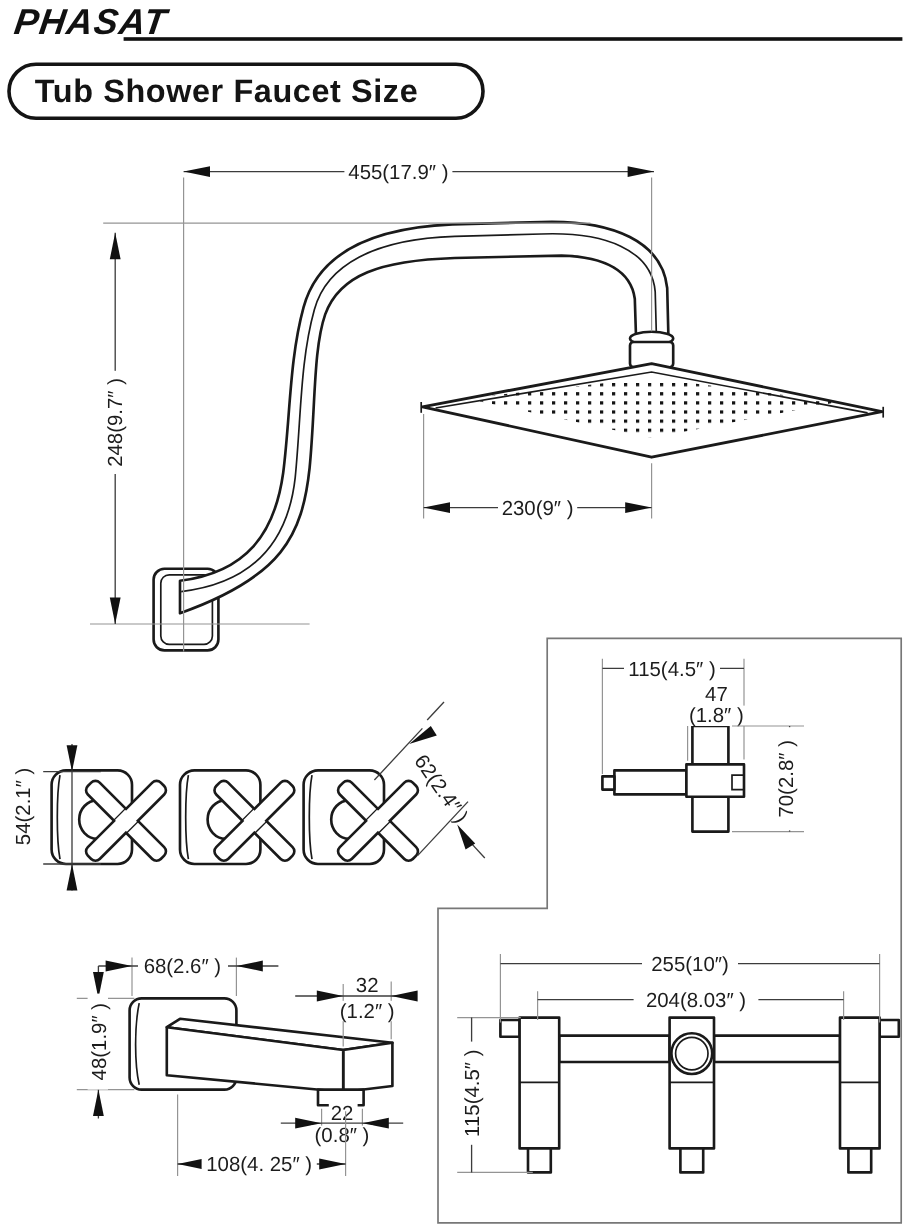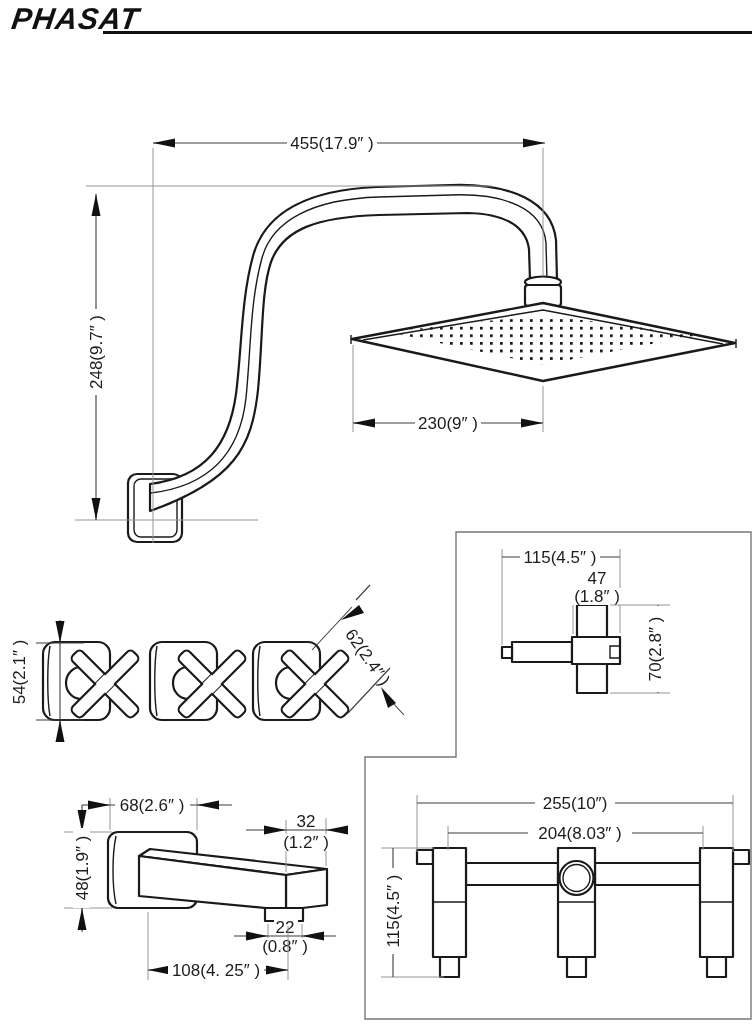--- a/index.html
+++ b/index.html
@@ -24,20 +24,23 @@
   .tbg{fill:#fff;stroke:none;}
   .dt{font-family:"Liberation Sans",sans-serif;font-size:17px;fill:#1c1c1c;}
 </style>
 </head>
 <body>
 
 <div id="stage">
 
   <div id="brand">PHASAT</div>
   <div id="brandline"></div>
+  <div id="titlepill">
+    <span>Tub Shower Faucet Size</span>
+  </div>
 
   <svg width="755" height="1024" viewBox="0 0 755 1024">
 
     <defs>
       <pattern id="dots" width="10" height="7.6" patternUnits="userSpaceOnUse">
         <rect x="0" y="0" width="2.7" height="2.7" fill="#141414"></rect>
       </pattern>
     </defs>
 
     <polygon class="box" points="456,532 751,532 751,1019 365,1019 365,757 456,757"></polygon>

